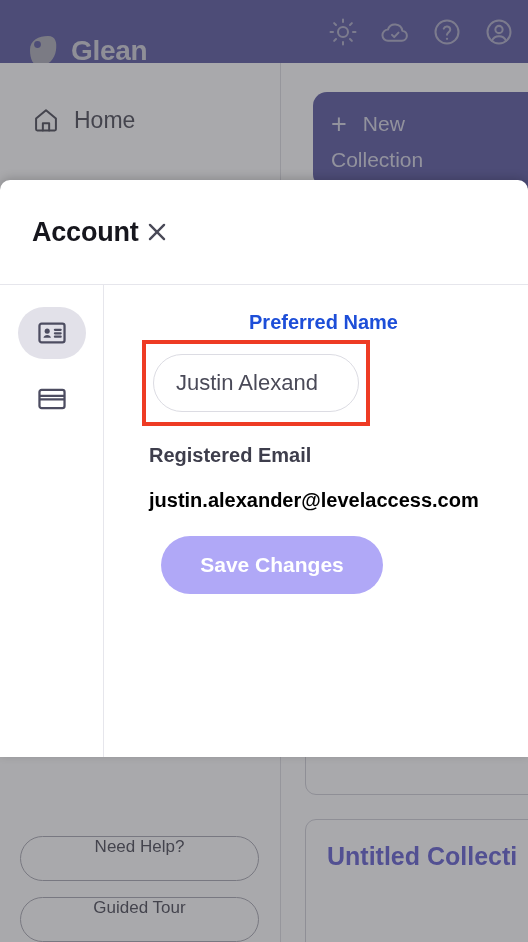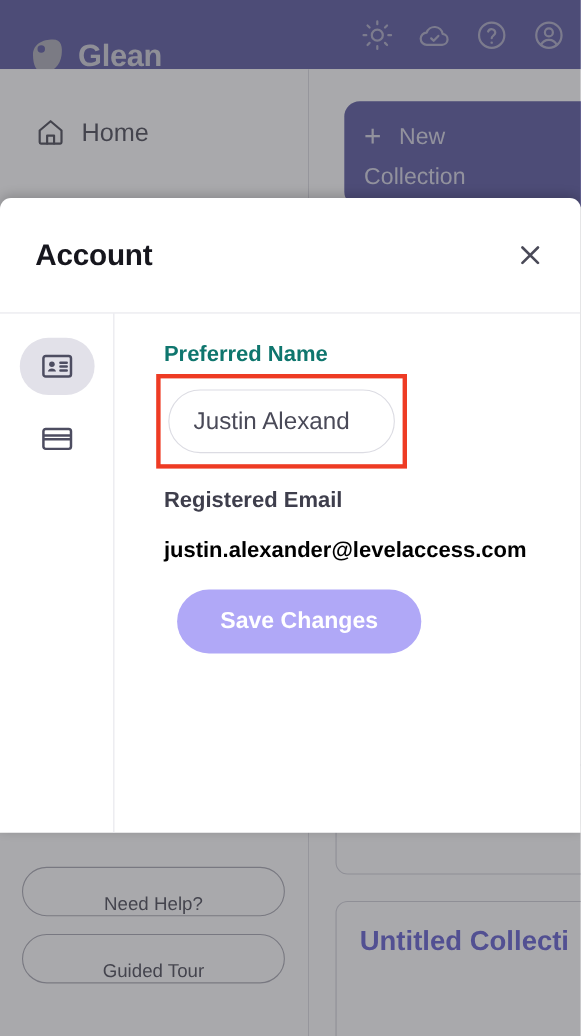--- a/index.html
+++ b/index.html
@@ -62,23 +62,24 @@
   .side-home-label { font-size: 23px; color: #2c2c3a; }
   .side-card {
     position: absolute; left: 30px; top: 120px;
     width: 228px; height: 80px;
     background: #eceaf1; border-radius: 14px;
   }
   .side-btn {
     position: absolute; left: 20px;
     width: 239px; height: 45px;
     border: 1px solid #9a9aa5; border-radius: 24px;
-    display: flex; align-items: flex-end; justify-content: center;
+    display: flex; align-items: flex-start; justify-content: center;
     font-size: 17px; color: #2c2c3a;
     background: transparent;
+    margin-top: 48px;
   }
   .side-btn-help { top: 725px; }
   .side-btn-tour { top: 786px; }
 
   .main {
     flex: 1; position: relative; background: #fff;
   }
   .new-collection {
     position: absolute; left: 32px; top: 29px;
     width: 230px; height: 96px;
@@ -123,21 +124,21 @@
     width: 528px; height: 577px;
     background: #ffffff;
     border-radius: 10px 10px 0 0;
     box-shadow: 0 -2px 10px rgba(0,0,0,.18);
     overflow: hidden;
     display: flex; flex-direction: column;
   }
   .modal-head {
     height: 105px; flex: 0 0 105px;
     border-bottom: 1px solid #e6e6ec;
-    display: flex; align-items: center; justify-content: space-between;
+    display: flex; align-items: center; justify-content: flex-start;
     padding: 0 28px 0 32px;
   }
   .modal-title {
     font-size: 27px; font-weight: 700; color: #16161d;
     letter-spacing: -0.2px;
   }
   .close-btn {
     width: 36px; height: 36px;
     display: flex; align-items: center; justify-content: center;
     background: transparent; border: none; cursor: pointer;
@@ -152,22 +153,23 @@
   }
   .m-side-item {
     width: 68px; height: 52px; border-radius: 26px;
     display: flex; align-items: center; justify-content: center;
     cursor: pointer; background: transparent;
   }
   .m-side-item.active { background: #e2e1e9; }
 
   .m-content { flex: 1; padding: 26px 30px 0 45px; min-width: 0; }
   .field-label {
-    font-size: 20px; font-weight: 700; color: #0f766e;
+    font-size: 20px; font-weight: 700; color: #1d4ed8;
     margin-bottom: 6px;
+    text-align: center;
   }
   .annot-box {
     display: inline-block;
     border: 4px solid #ee3b24;
     padding: 10px 7px;
     margin-left: -7px;
   }
   .name-input {
     width: 206px; height: 58px;
     border: 1px solid #dcdce3; border-radius: 29px;

